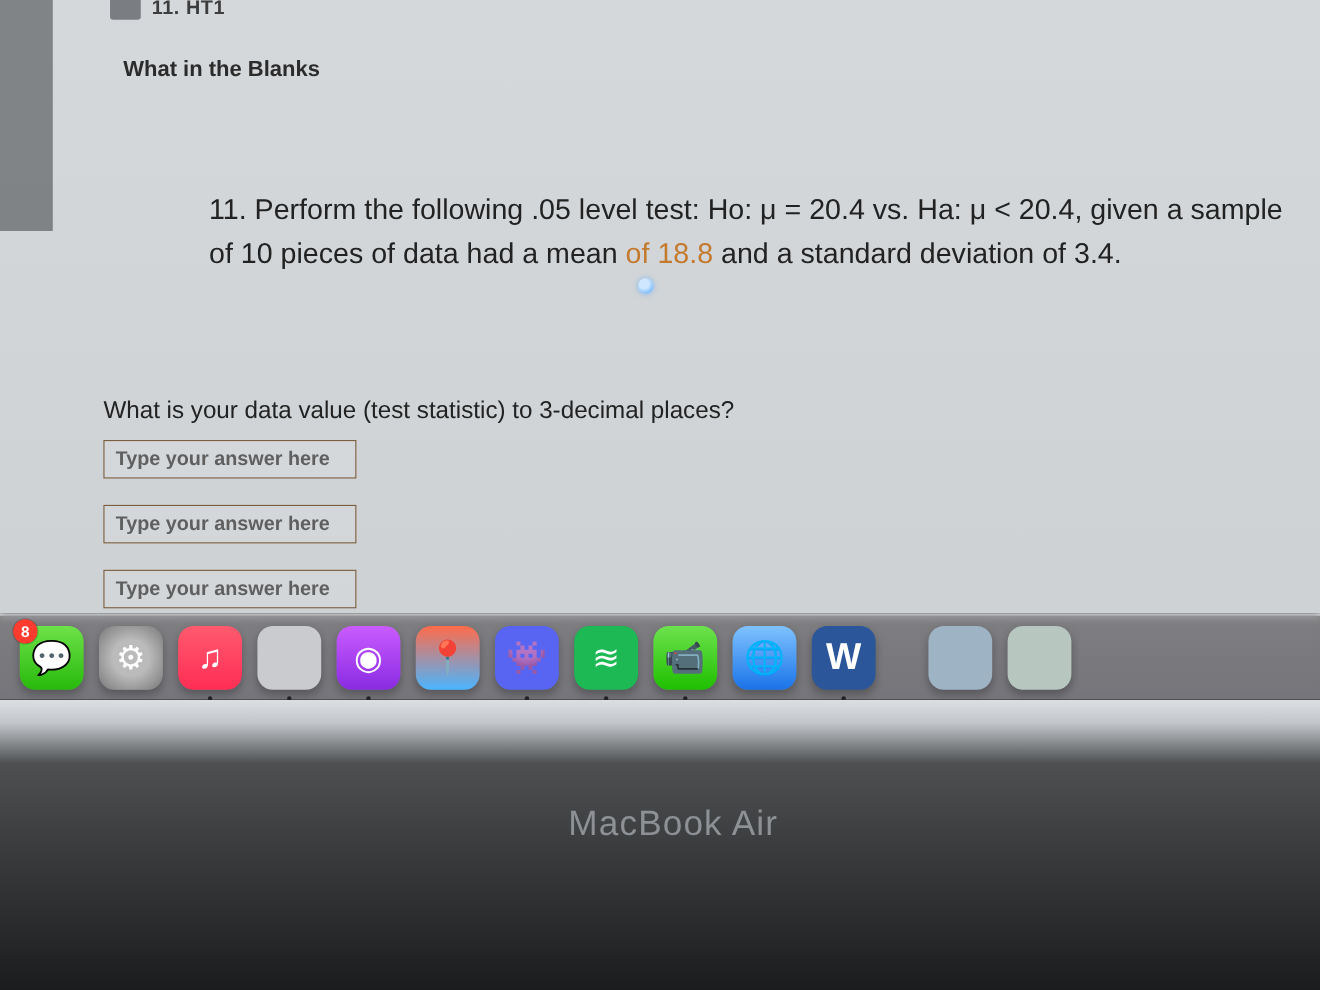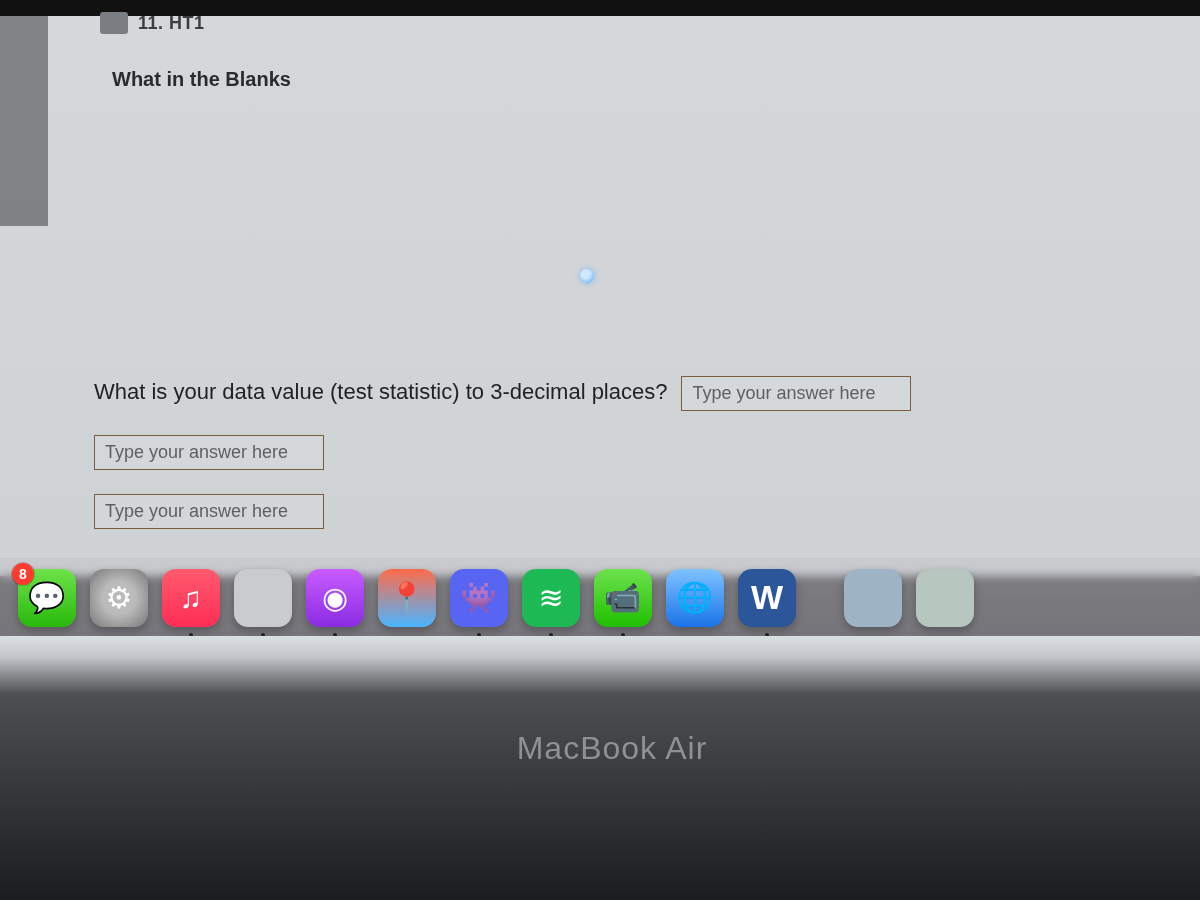--- a/index.html
+++ b/index.html
@@ -8,21 +8,20 @@
   font-family: -apple-system, BlinkMacSystemFont, "Segoe UI", Helvetica, Arial, sans-serif;
   background: #111;
   overflow: hidden;
   position: relative;
 }
 .screen {
   width: 100%; height: 560px;
   background: linear-gradient(180deg, #d5d8da 0%, #cfd2d4 100%);
   padding: 0;
   position: relative;
-  margin-top: 16px;
 }
 .sidebar-stub {
   position: absolute; left: 0; top: 0; width: 48px; height: 210px;
   background: #3b3f43; opacity: .55;
 }
 .title-bar {
   position: absolute; left: 100px; top: -4px;
   display: flex; align-items: center; gap: 10px;
   color: #3d3d3d; font-weight: 700;
 }
@@ -46,26 +45,26 @@
 .cursor-dot {
   position: absolute; top: 253px; left: 580px;
   width: 14px; height: 14px; border-radius: 50%;
   background: radial-gradient(circle at 40% 35%, #cfe8ff 0 35%, #4aa3ff 100%);
   box-shadow: 0 0 6px rgba(74,163,255,.6);
 }
 .questions {
   position: absolute; left: 94px; top: 360px; right: 30px;
   display: flex; flex-direction: column; gap: 24px;
 }
-.qrow { display: flex; align-items: baseline; flex-wrap: wrap; gap: 14px; }
+.qrow { display: flex; align-items: baseline; flex-wrap: wrap; gap: 14px; flex-direction: column; }
 .qtext { font-size: 22px; color: #222; }
 .answer-input {
   font-family: inherit; font-size: 18px; color: #444;
   border: 1px solid #7a5d3d; background: rgba(255,255,255,.1);
-  padding: 6px 10px; width: 230px;
+  padding: 6px 10px; width: 230px; font-weight: bold;
 }
 .answer-input::placeholder { color: #4b4b4b; opacity: .85; }
 
 
 .dock {
   position: absolute; left: 0; right: 0; top: 558px;
   height: 78px;
   background: linear-gradient(180deg, rgba(200,200,205,.6), rgba(160,160,168,.7));
   backdrop-filter: blur(4px);
   display: flex; align-items: center; gap: 14px;
@@ -118,20 +117,23 @@
 <div class="screen">
   <div class="sidebar-stub"></div>
 
   <div class="title-bar">
     <div class="title-icon"></div>
     <div class="title-text">11. HT1</div>
   </div>
 
   <div class="section-heading">What in the Blanks</div>
 
+  <div class="problem">
+    <span>11. Perform the following .05 level test: Ho: μ = 20.4 vs. Ha: μ &lt; 20.4, given a sample of 10 pieces of data had a mean </span><span class="highlight">of 18.8</span><span> and a standard deviation of 3.4.</span>
+  </div>
   <div class="cursor-dot"></div>
 
   <div class="questions">
     <div class="qrow">
       <span class="qtext">What is your data value (test statistic) to 3-decimal places?</span>
       <input class="answer-input" placeholder="Type your answer here" style="">
     </div>
     <div class="qrow">
       <input class="answer-input" placeholder="Type your answer here" style="">
     </div>

